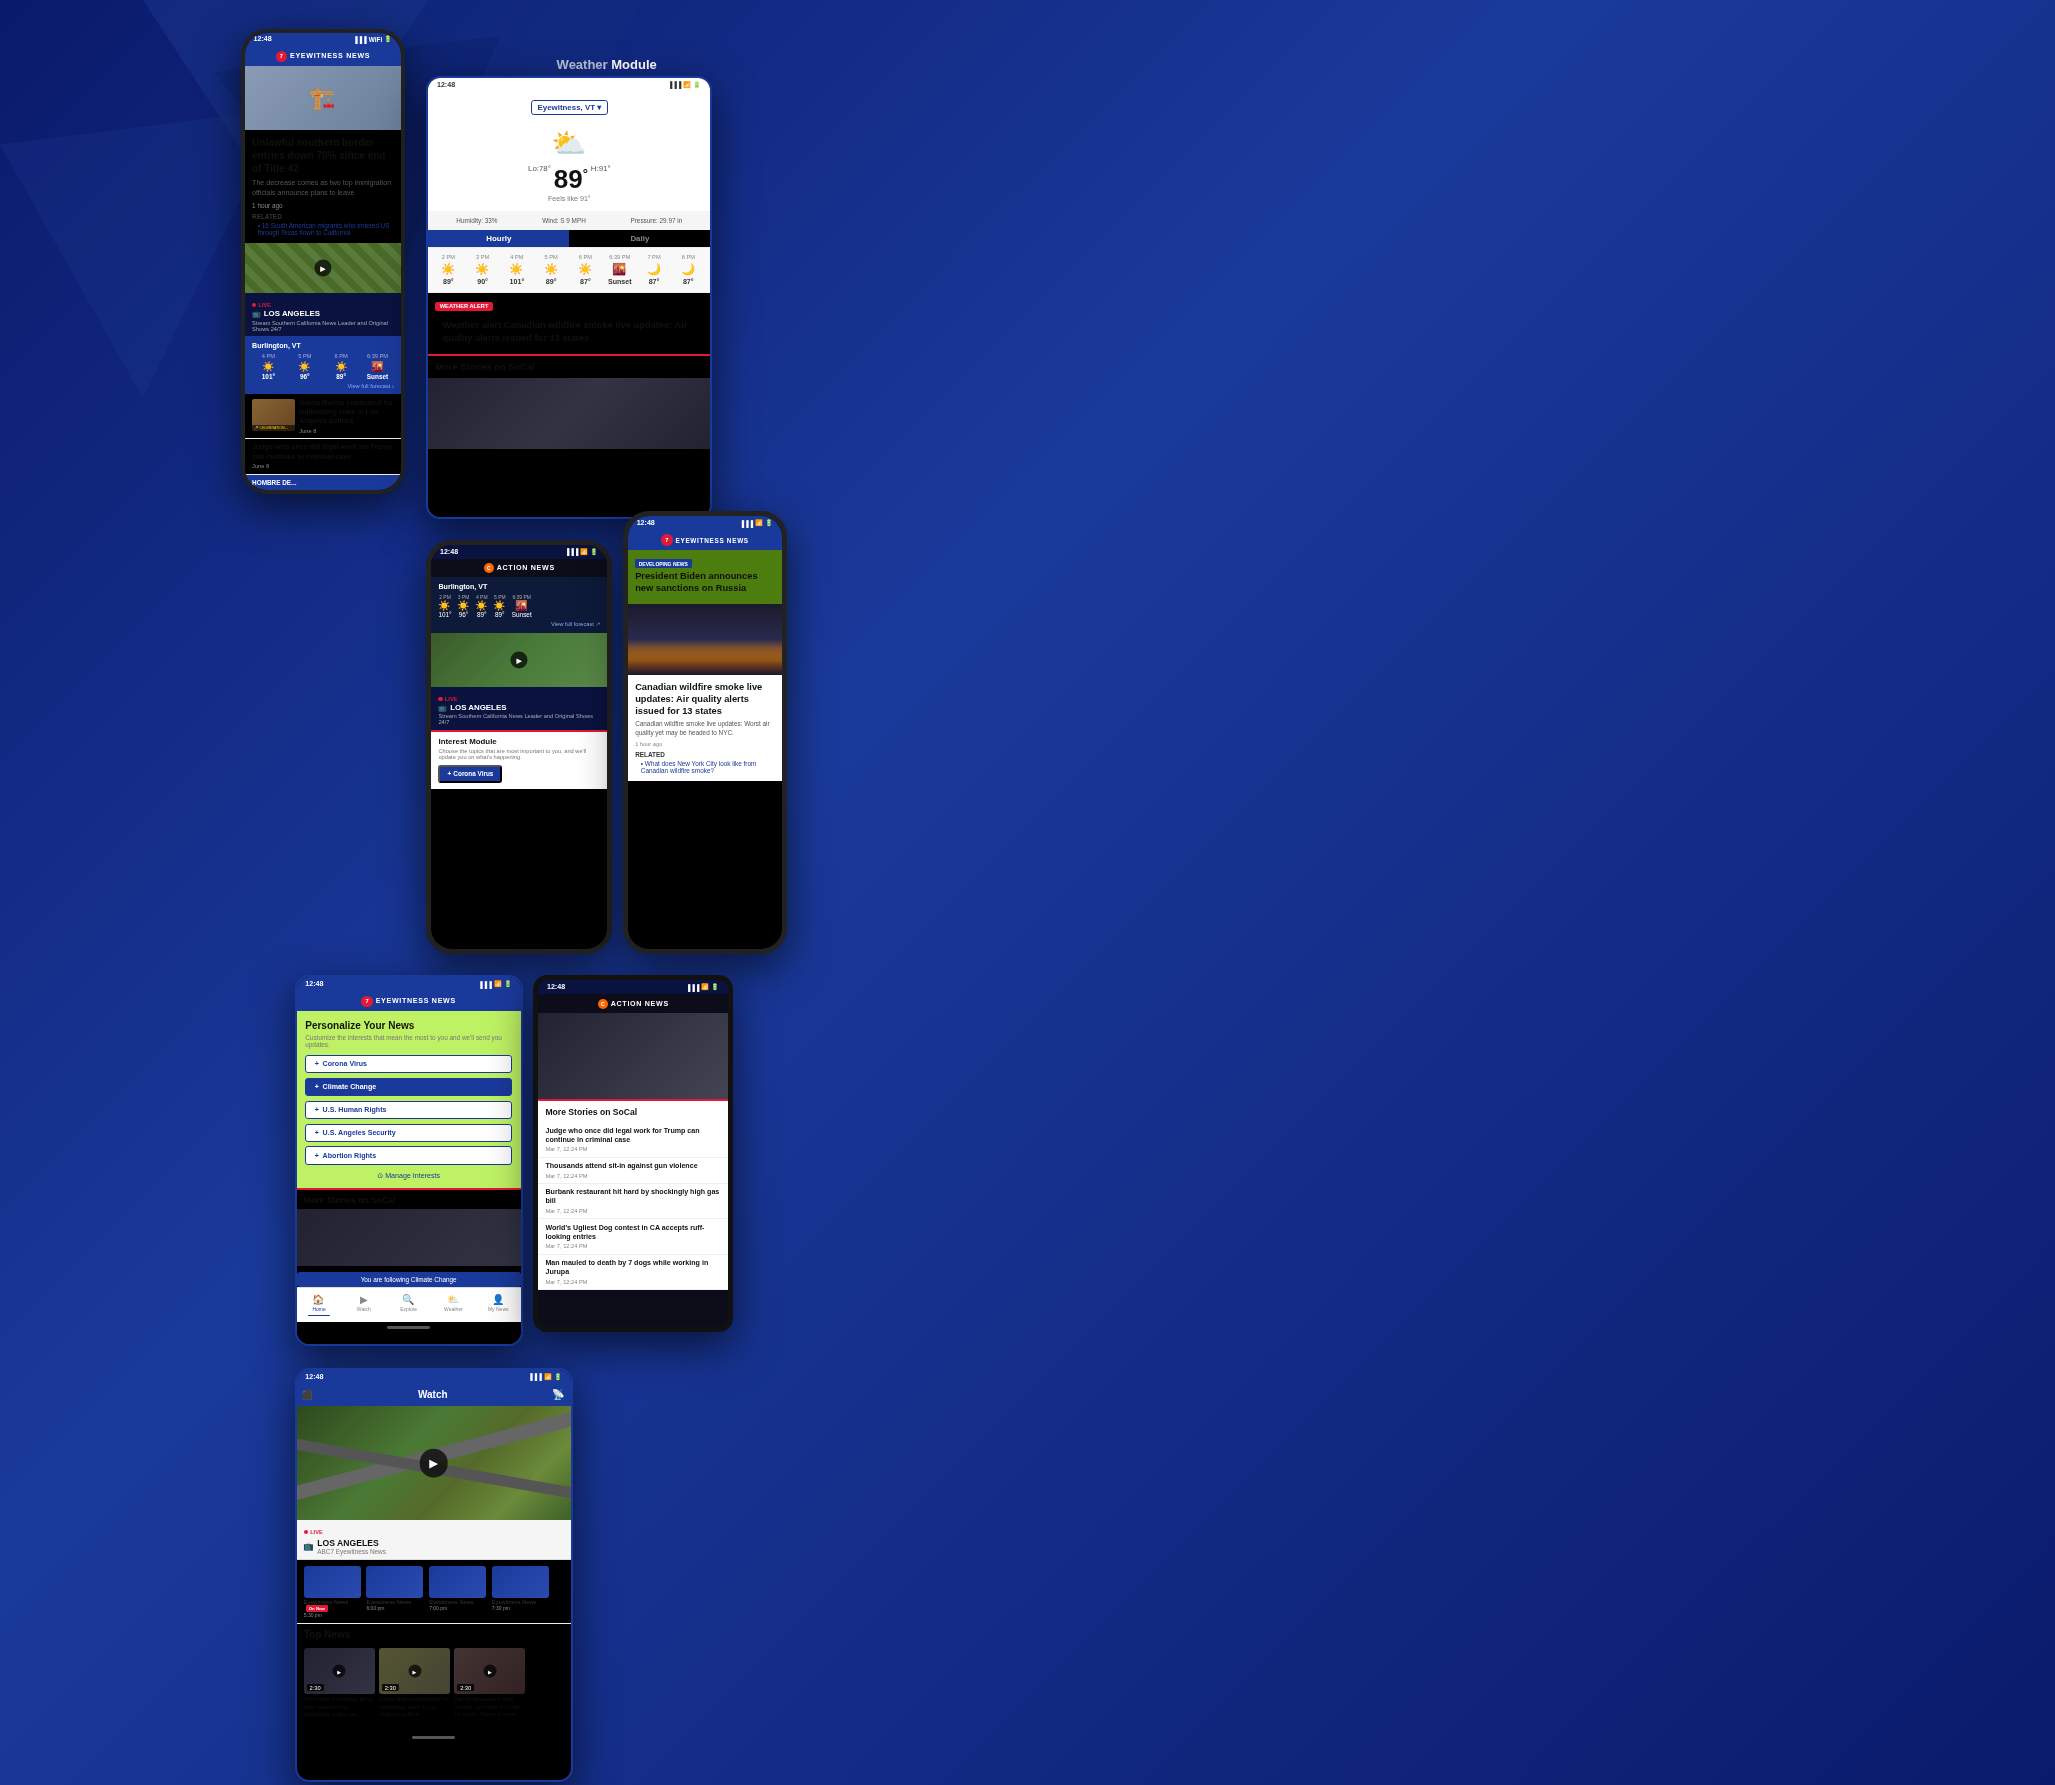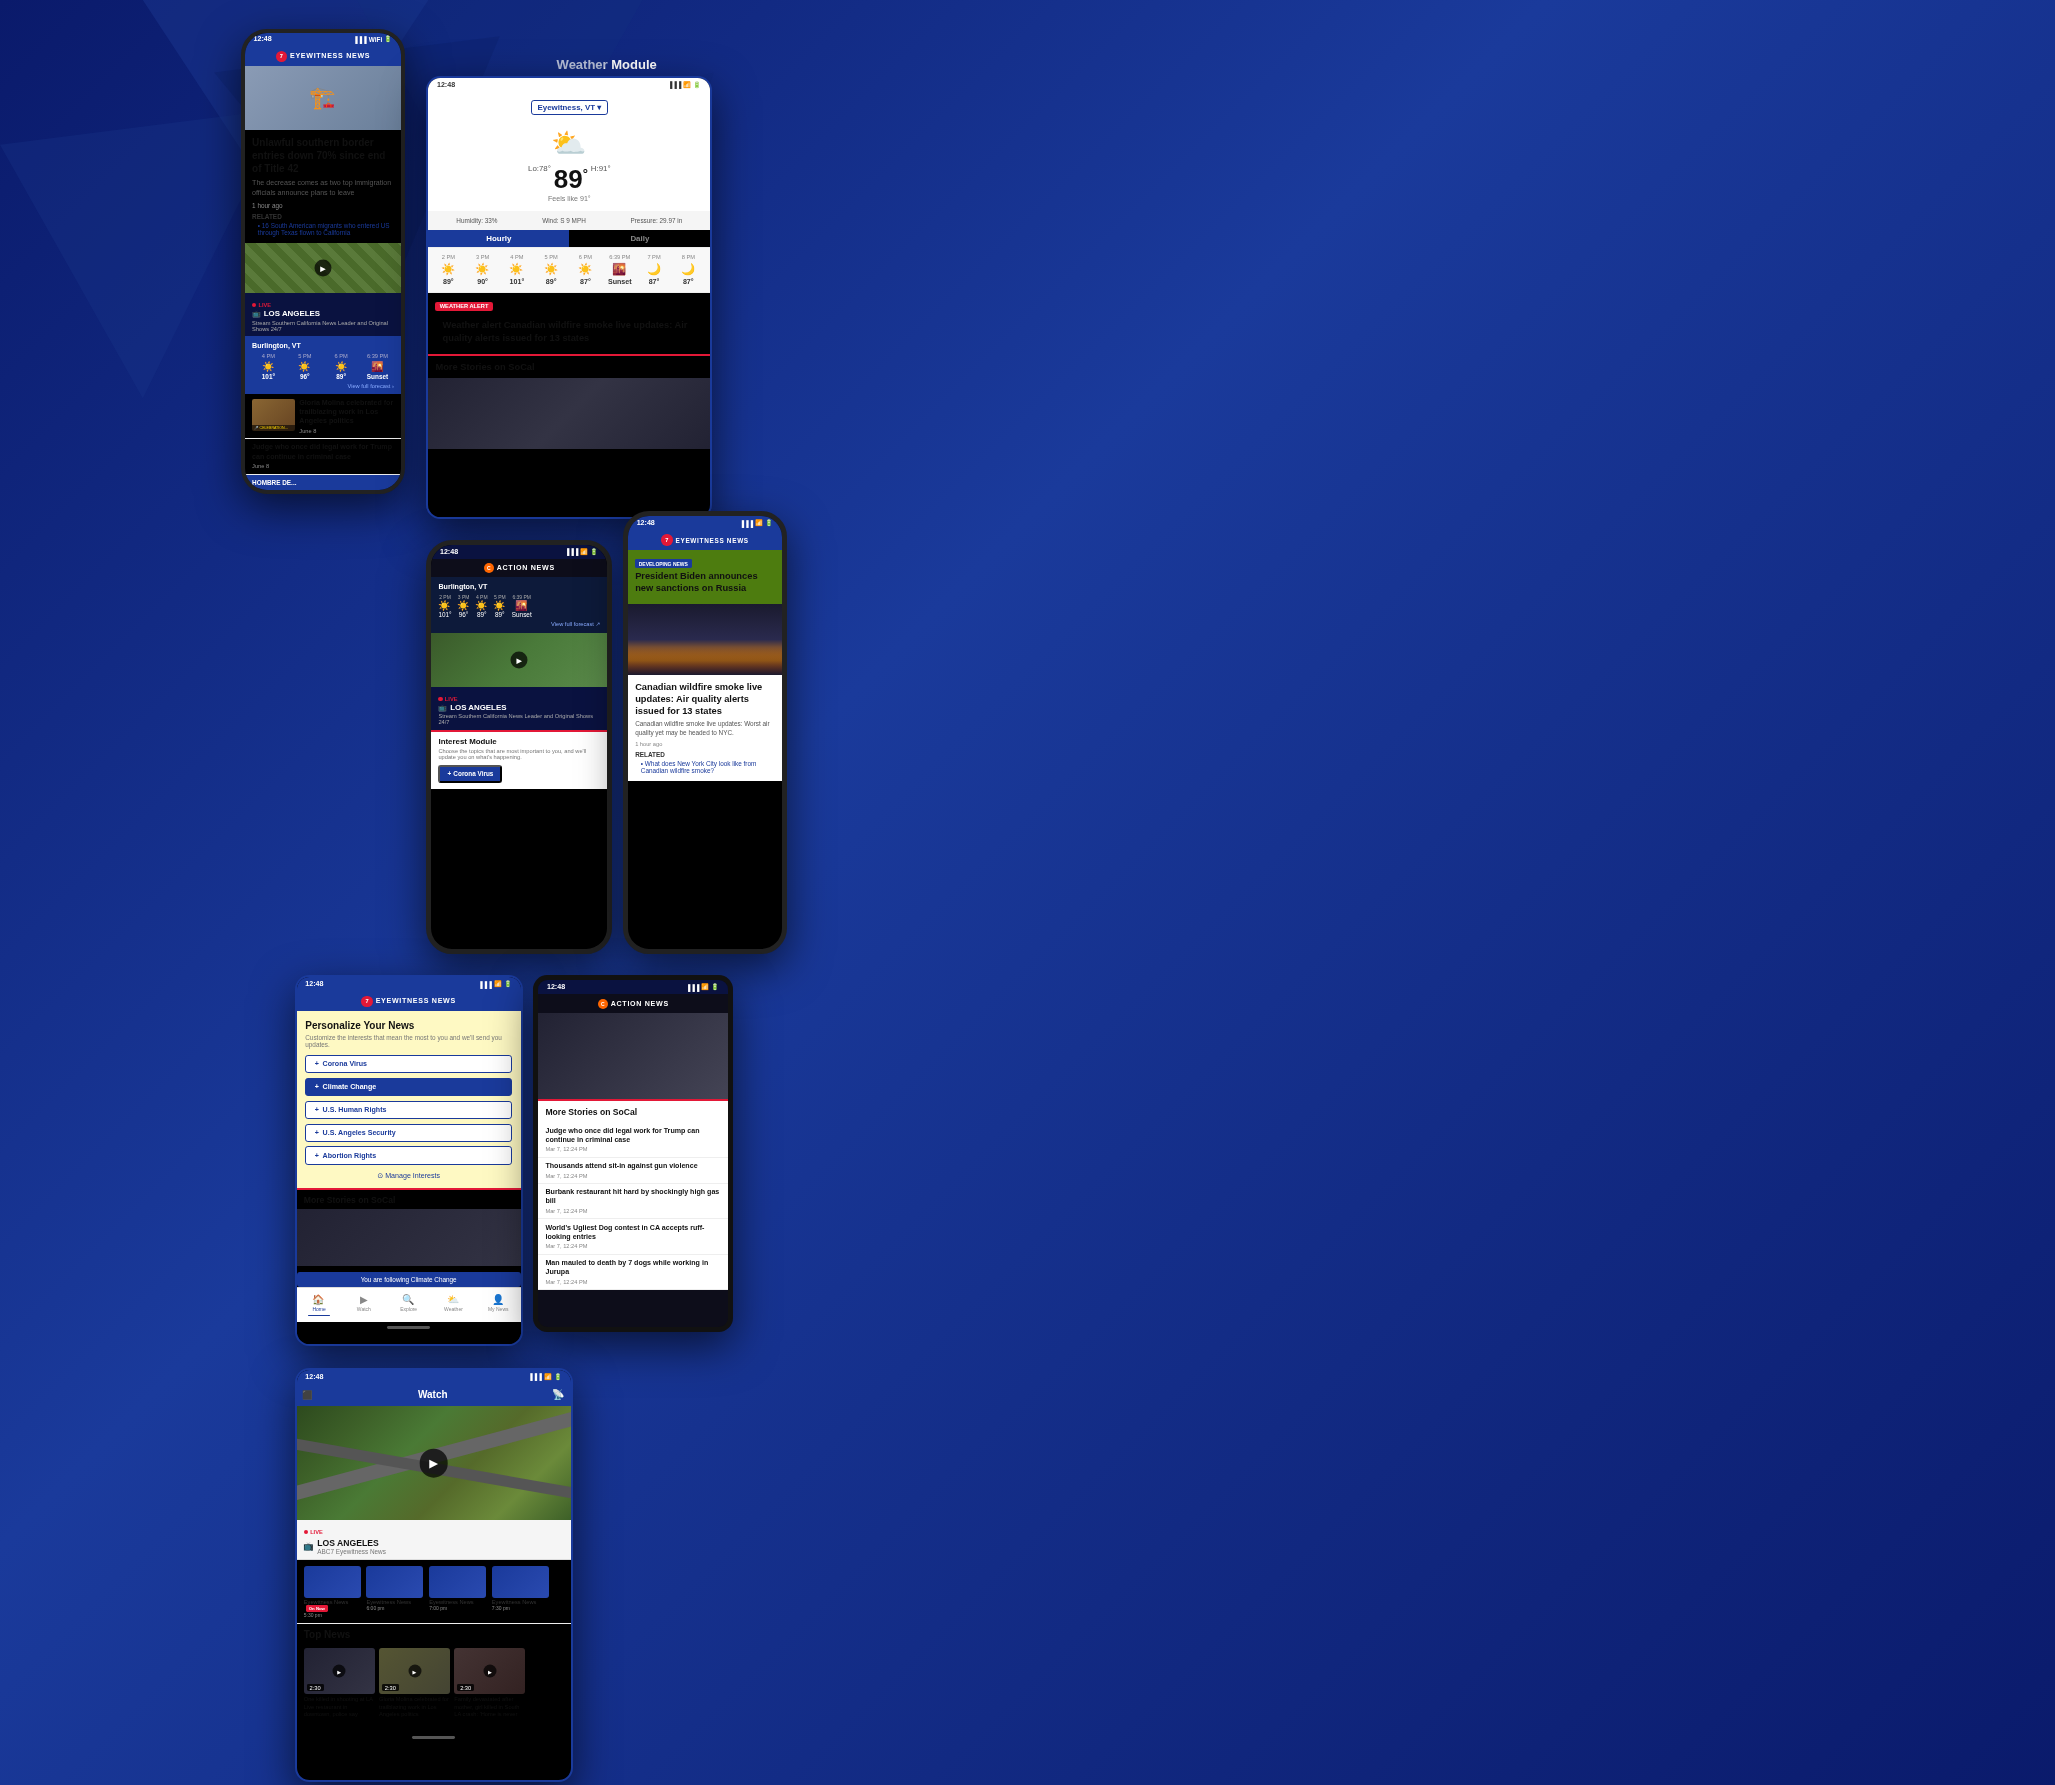--- a/index.html
+++ b/index.html
@@ -471,21 +471,21 @@
     .section-title {
       font-size: 9.3px;
       font-weight: bold;
       color: #111;
       padding: 5.7px 7.1px;
       border-top: 2.1px solid #e31837;
     }
 
     
     .personalize-screen {
-      background: #fef9c3;
+      background: #bef264;
       padding: 8.6px;
     }
 
     .personalize-title {
       font-size: 10px;
       font-weight: bold;
       color: #111;
       margin-bottom: 2.9px;
     }
 

